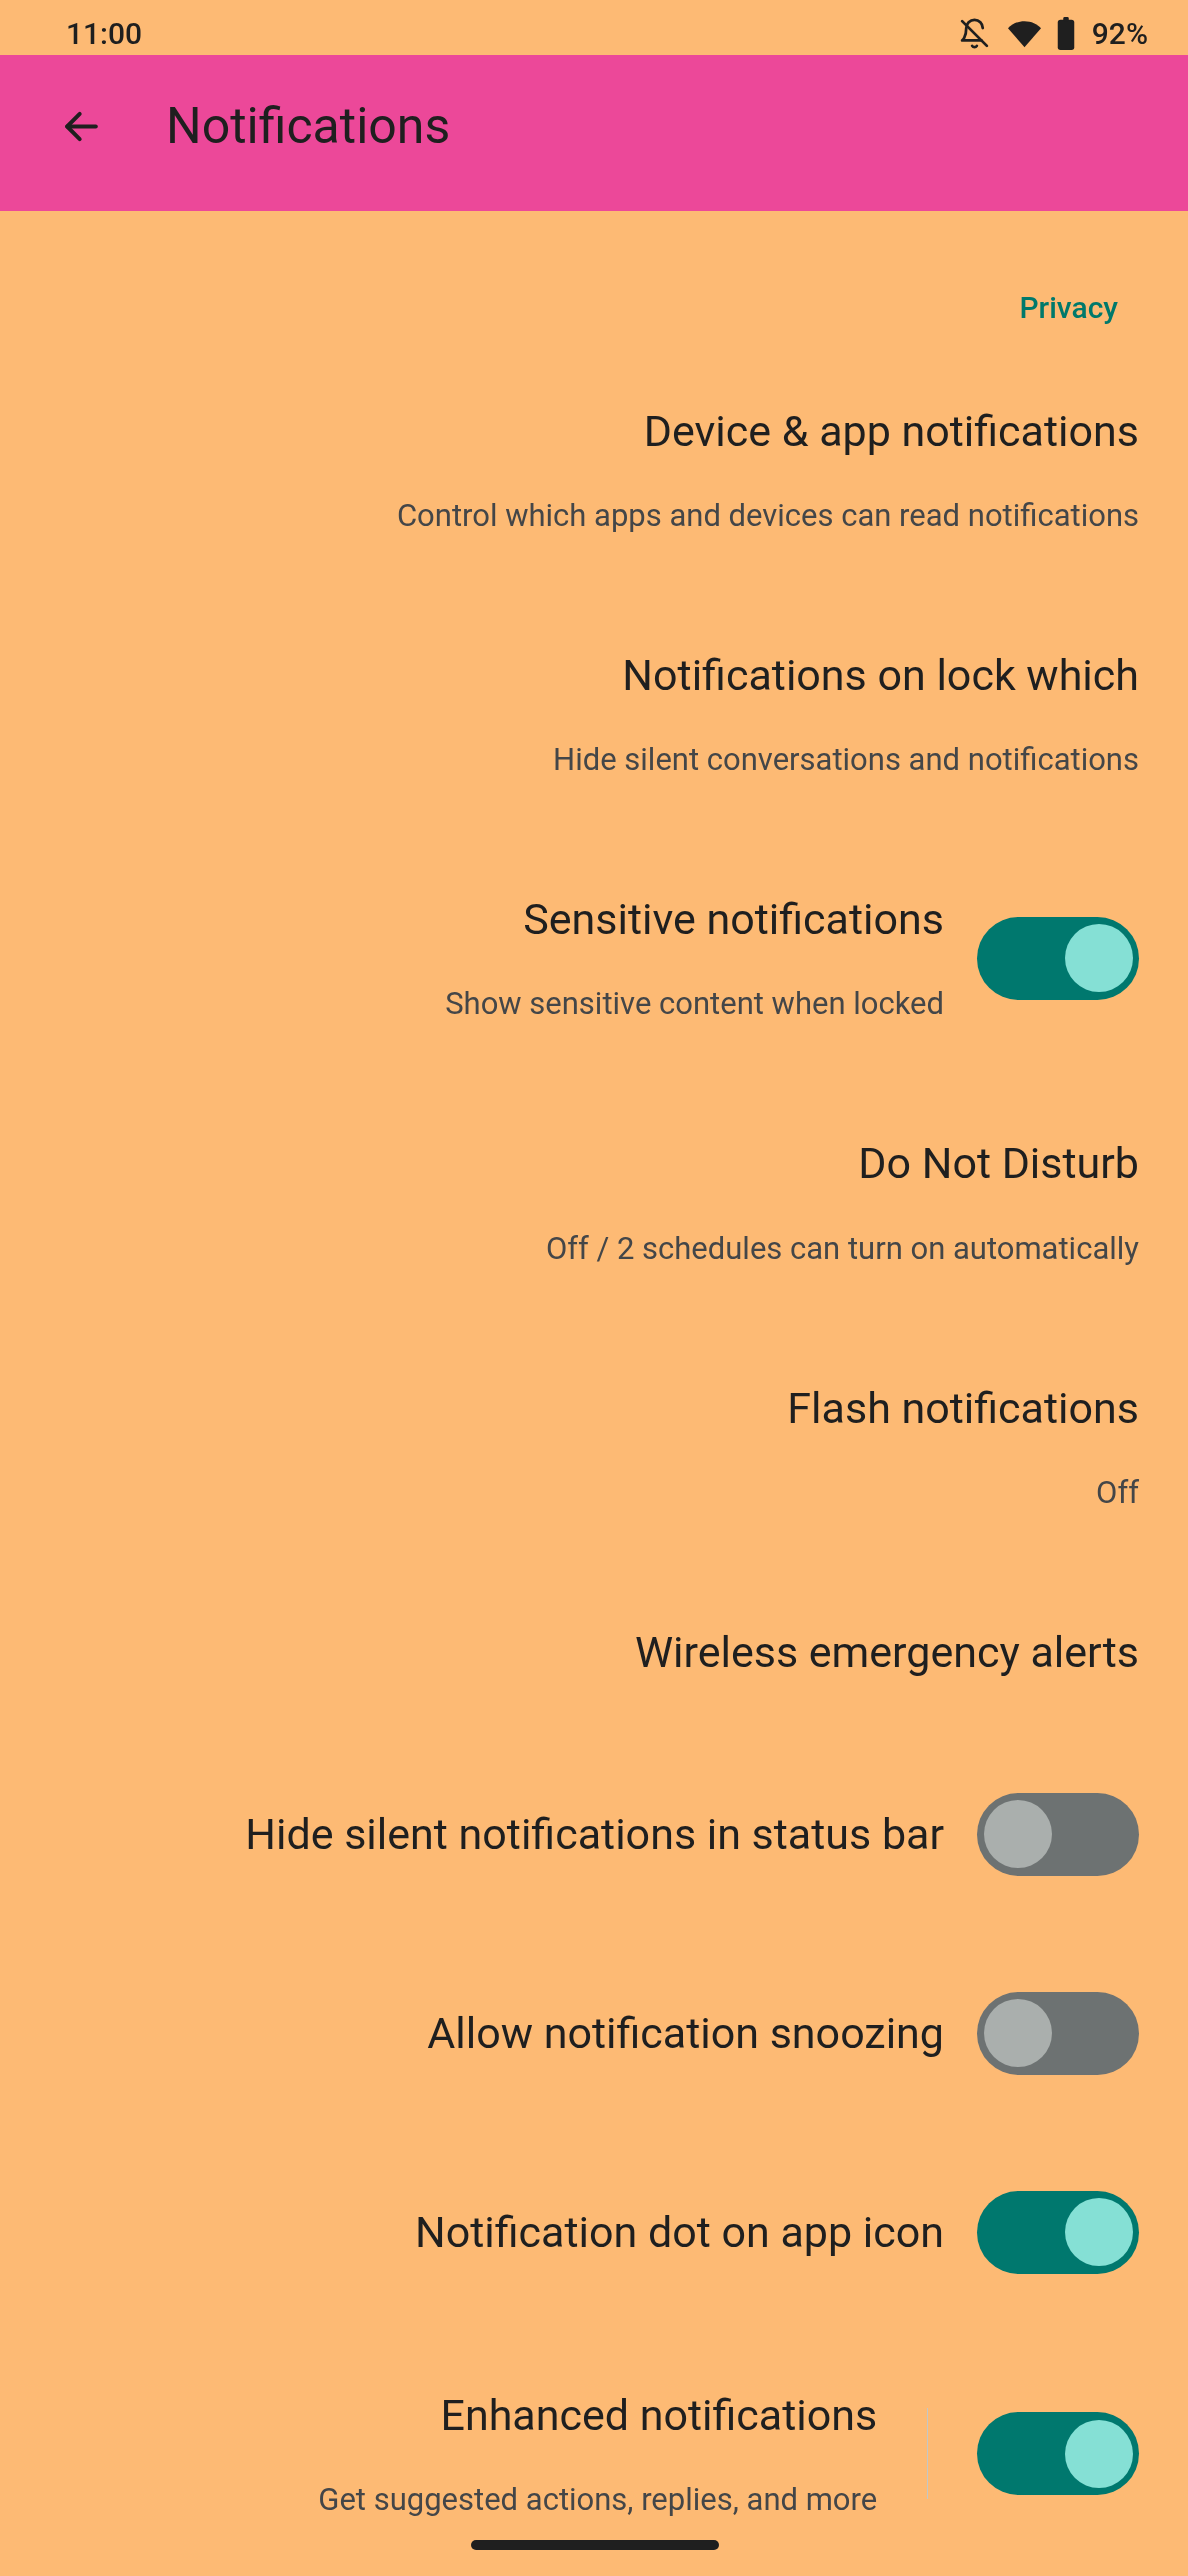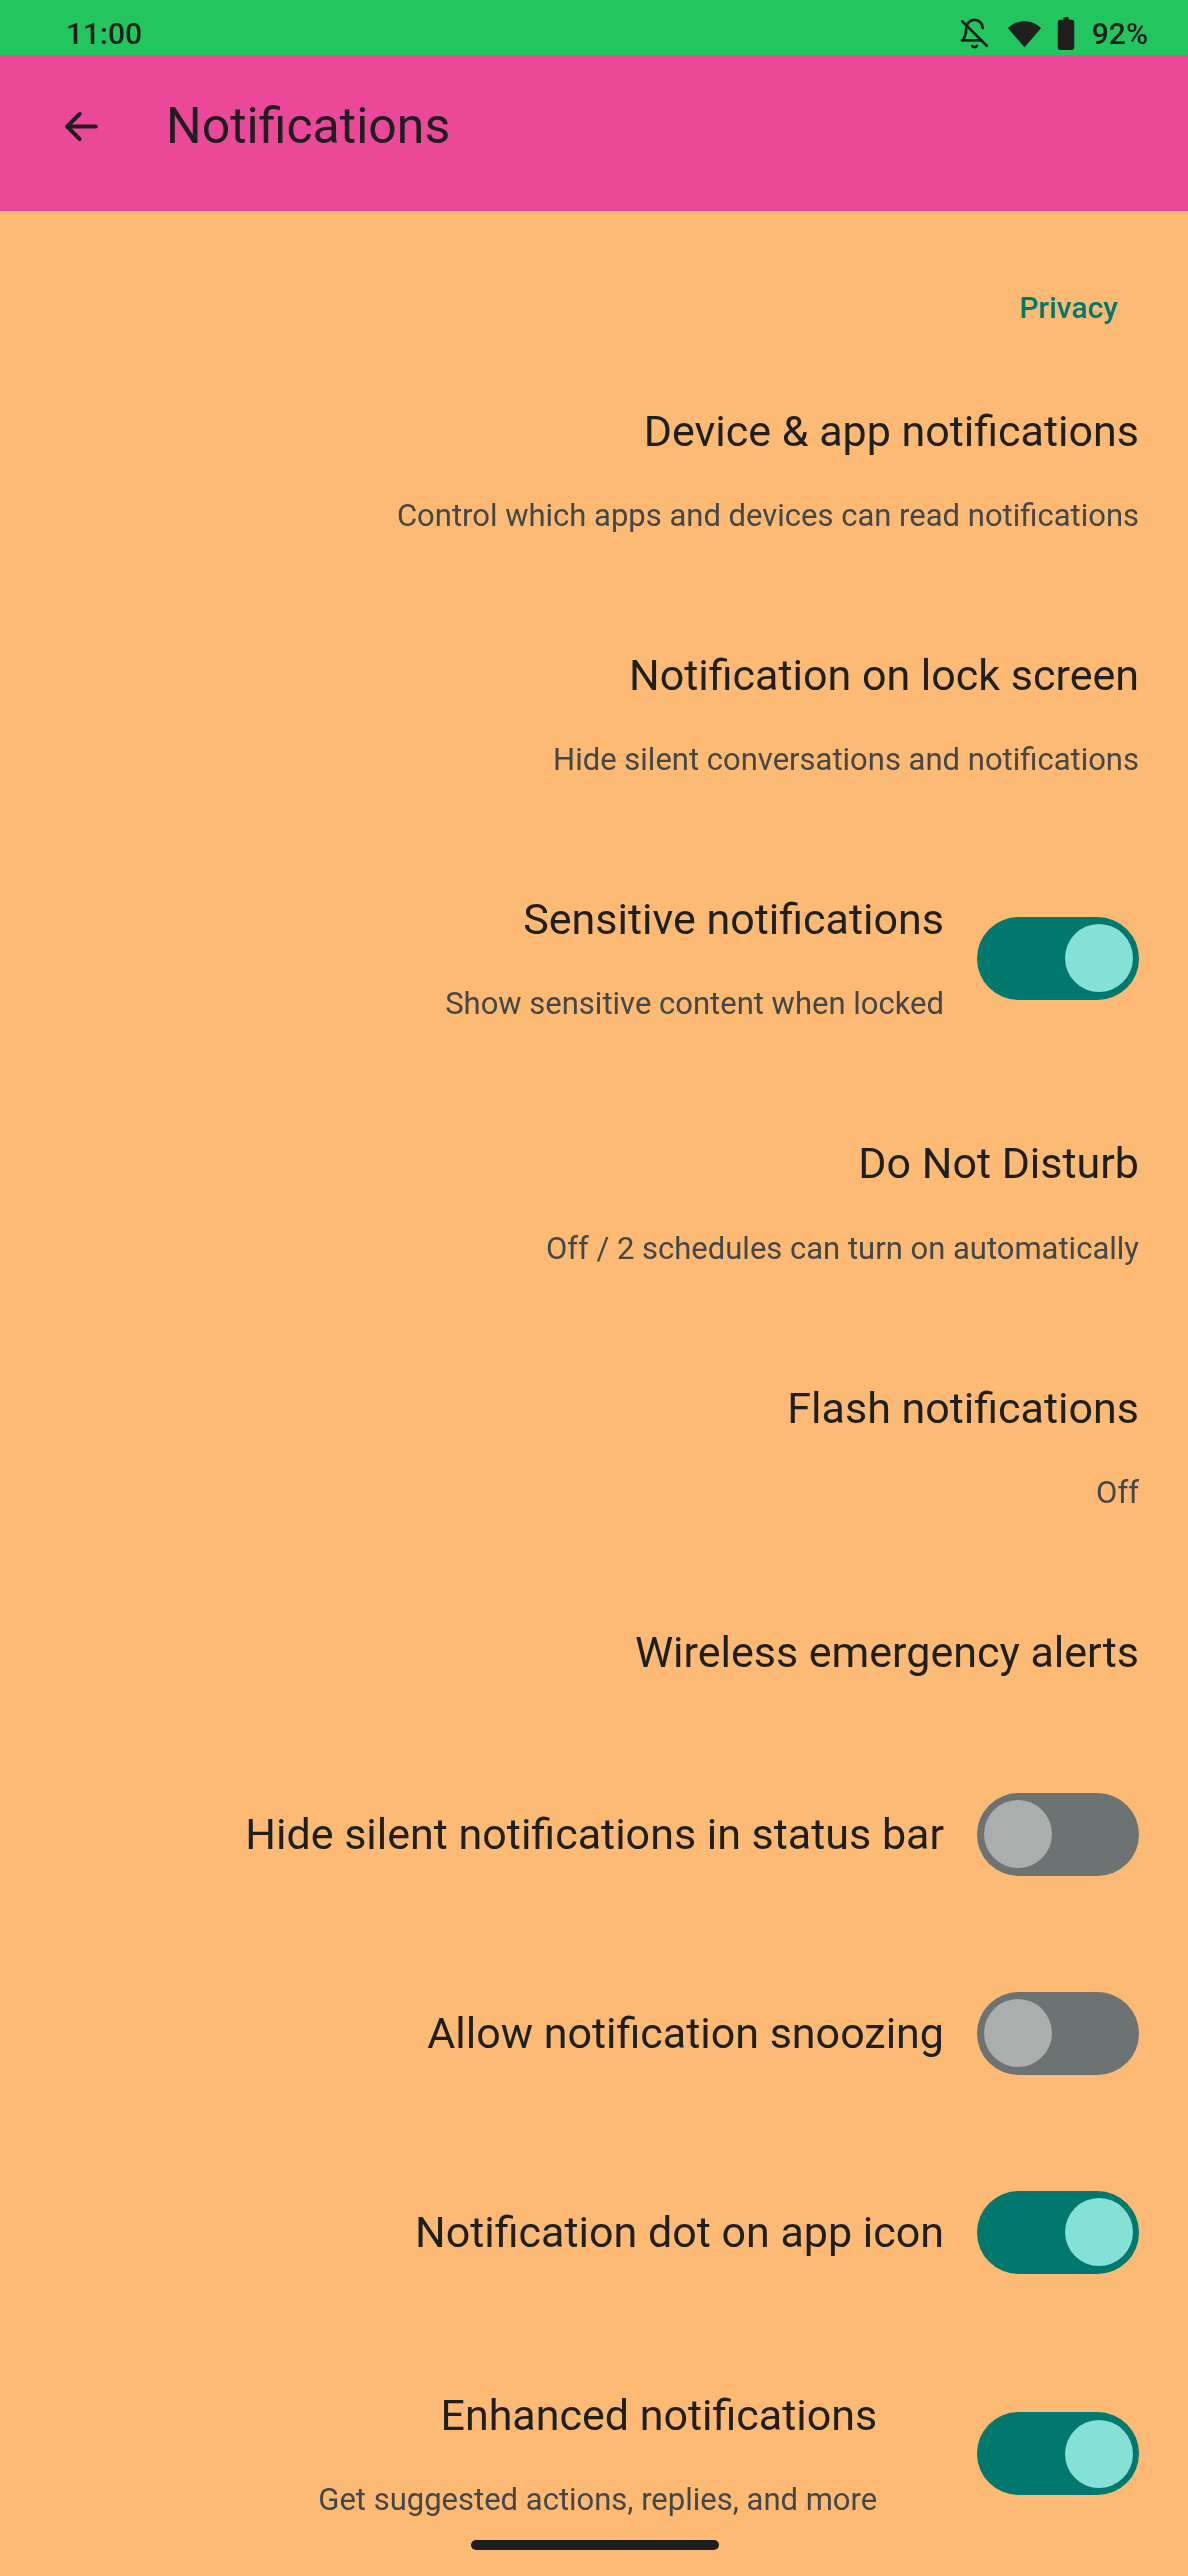--- a/index.html
+++ b/index.html
@@ -26,21 +26,21 @@
     
     .status-bar {
       height: 91px;
       display: flex;
       align-items: center;
       justify-content: space-between;
       padding: 12px 41px 0 66px;
       font-size: 30px;
       font-weight: 500;
       color: #1f1f1f;
-      background: #22c55e;
+      background: #fdba74;
     }
     .status-right {
       display: flex;
       align-items: center;
       gap: 16.5px;
     }
     .icon { display: inline-flex; align-items: center; justify-content: center; }
 
     
     .app-bar {
@@ -196,21 +196,21 @@
 
     <div class="row">
       <div class="text">
         <div class="primary">Device &amp; app notifications</div>
         <div class="secondary">Control which apps and devices can read notifications</div>
       </div>
     </div>
 
     <div class="row">
       <div class="text">
-        <div class="primary">Notification on lock screen</div>
+        <div class="primary">Notifications on lock which</div>
         <div class="secondary">Hide silent conversations and notifications</div>
       </div>
     </div>
 
     <div class="row">
       <div class="text">
         <div class="primary">Sensitive notifications</div>
         <div class="secondary">Show sensitive content when locked</div>
       </div>
       <div class="toggle on">

